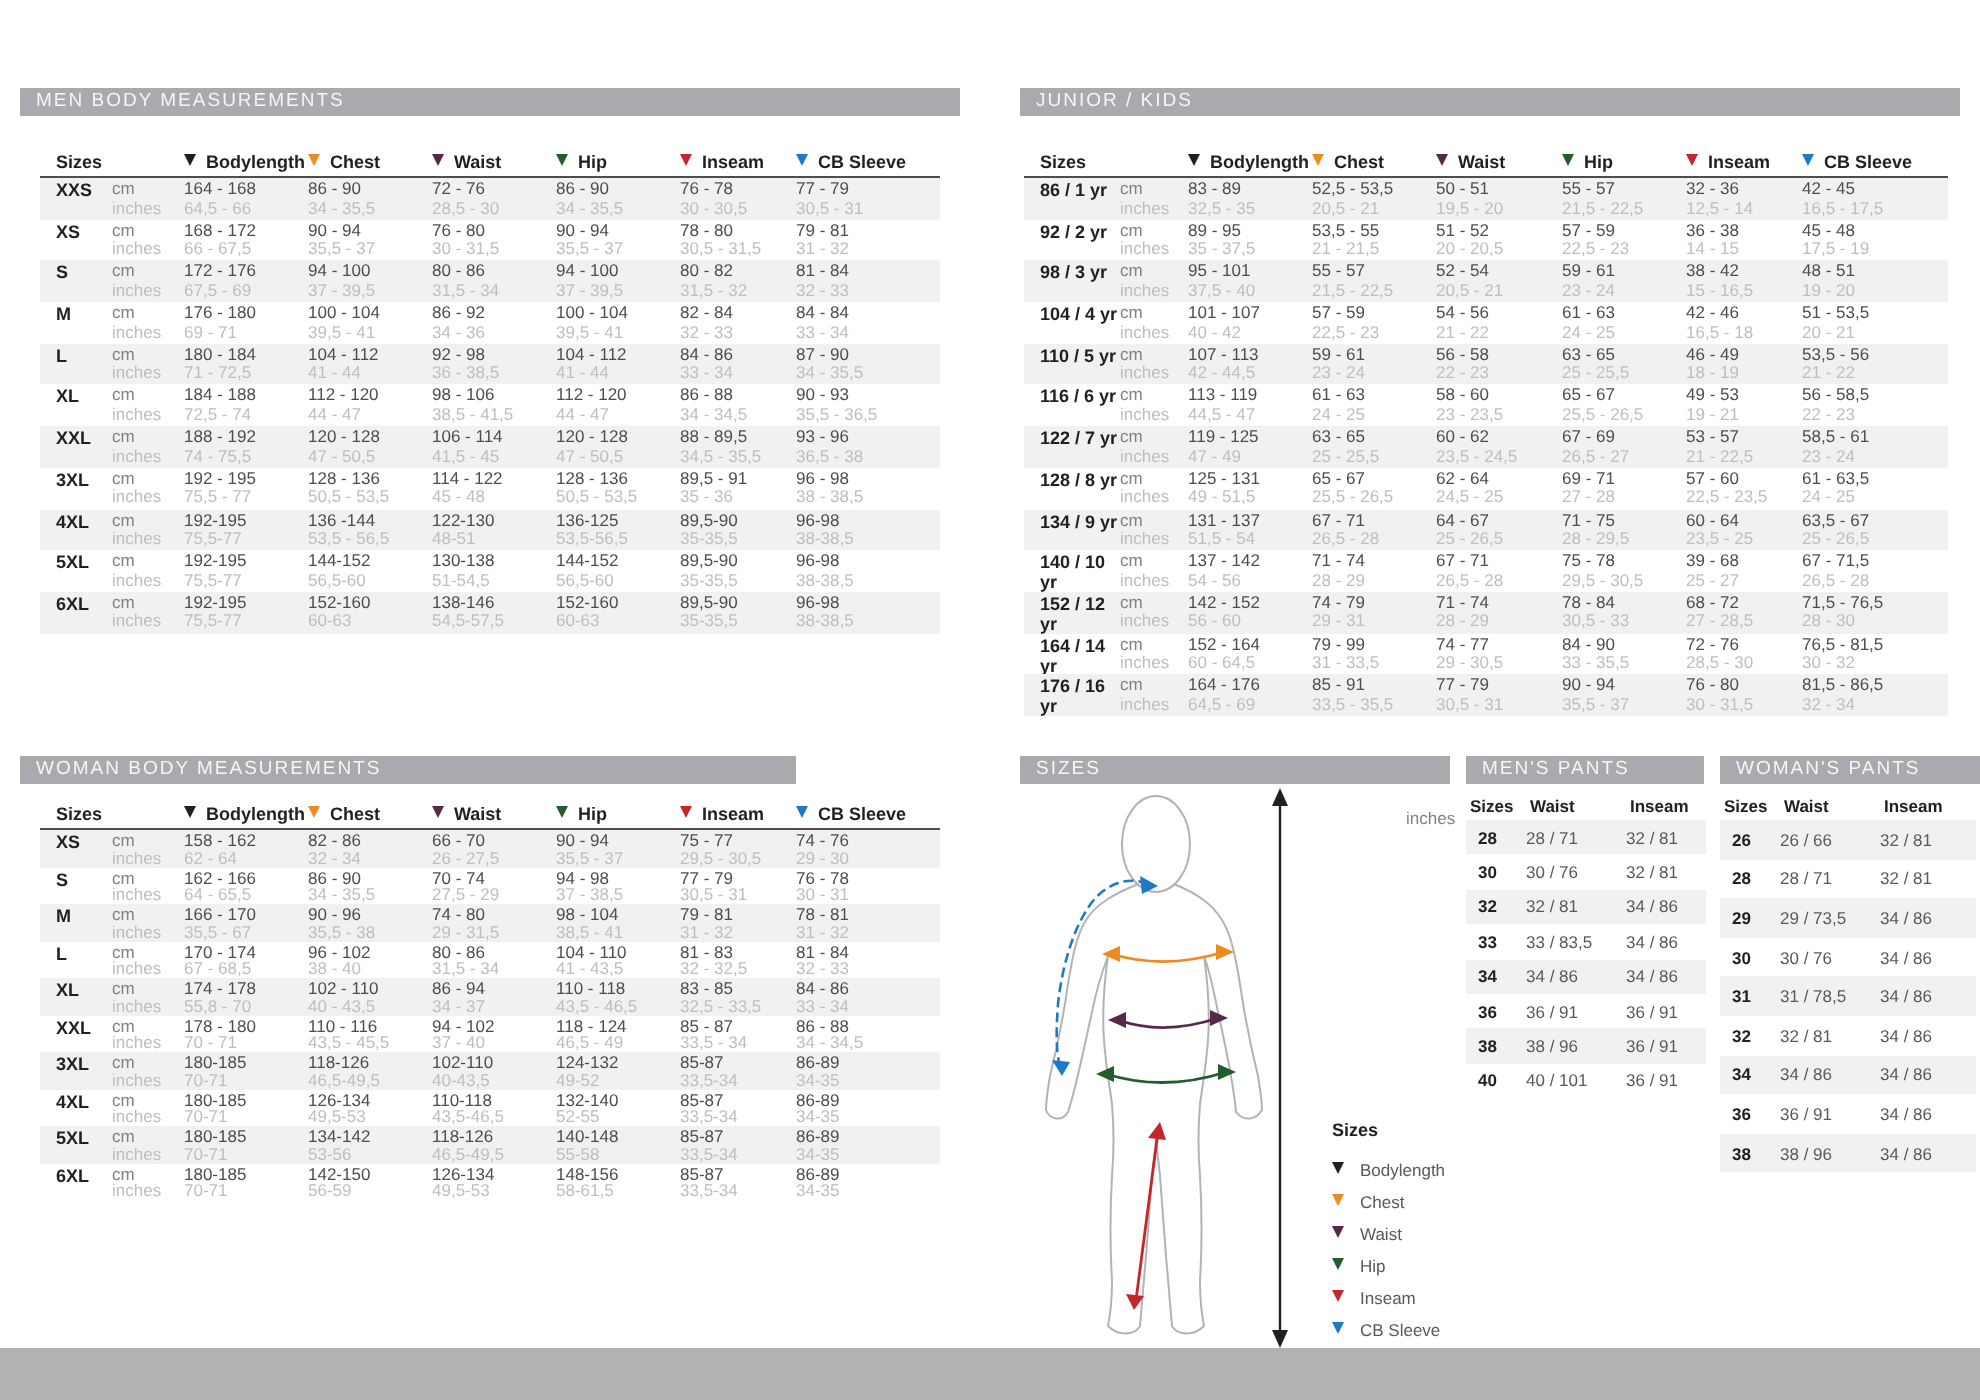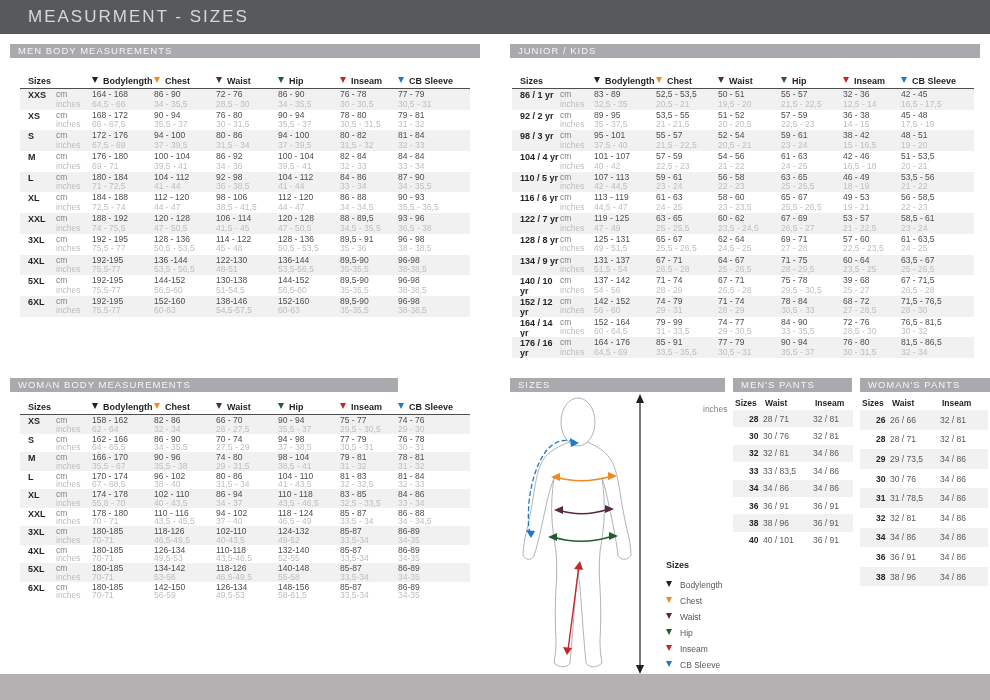--- a/index.html
+++ b/index.html
@@ -34,42 +34,39 @@
   .u-cm{color:#808285;} .u-in{color:#bcbec0;}
   .v-cm{color:#4d4d4f;} .v-in{color:#bcbec0;}
 
   
   .pt{position:absolute;}
   .pt-head,.pt-row{display:grid;grid-template-columns:30px 50px 40px;font-size:8.5px;}
   .pt-head{font-weight:bold;color:#231f20;height:14px;align-items:end;padding-bottom:2px;}
   .pt-row{height:17.4px;align-items:center;color:#58595b;}
   .pt.wide .pt-row{height:19.6px;}
   .pt-row.shade{background:#f1f1f2;}
-  .pt-size{font-weight:bold;color:#231f20;padding-left:16px;}
+  .pt-size{font-weight:bold;color:#231f20;padding-left:6px;}
   .pt-head div{padding-left:2px;}
   .unit-note{position:absolute;left:703px;top:404px;font-size:8.5px;color:#808285;}
 
   
   .diagram{position:absolute;left:510px;top:392px;width:215px;height:285px;}
   .legend{position:absolute;left:666px;top:560px;width:90px;}
   .lg-title{font-weight:bold;font-size:9px;color:#231f20;margin-bottom:9px;}
   .lg-item{font-size:8.5px;color:#58595b;height:16px;line-height:12px;white-space:nowrap;}
   .lg-tri{margin-right:8px;}
 
   
   .footerbar{position:absolute;left:0;top:674px;width:990px;height:26px;background:#b4b1b2;}
 </style>
 </head>
 <body>
 
 <div id="page">
 
-  <div class="titlebar">
-    <div class="t">MEASURMENT - SIZES</div>
-  </div>
 
   <div class="secbar" style="left:510px;top:44px;width:470px;">JUNIOR / KIDS</div>
   <div class="secbar" style="left:10px;top:44px;width:470px;">MEN BODY MEASUREMENTS</div>
   <div class="secbar" style="left:10px;top:378px;width:388px;">WOMAN BODY MEASUREMENTS</div>
   <div class="secbar" style="left:510px;top:378px;width:215px;">SIZES</div>
   <div class="secbar" style="left:733px;top:378px;width:119px;">MEN'S PANTS</div>
   <div class="secbar" style="left:860px;top:378px;width:130px;">WOMAN'S PANTS</div>
 
   <div class="bt" style="left:20px;top:72px;width:450px;">
       <div class="bt-head">
@@ -342,21 +339,21 @@
         </div>
         <div class="bt-cell">
           <span class="v-cm">136 -144</span>
           <span class="v-in">53,5 - 56,5</span>
         </div>
         <div class="bt-cell">
           <span class="v-cm">122-130</span>
           <span class="v-in">48-51</span>
         </div>
         <div class="bt-cell">
-          <span class="v-cm">136-144</span>
+          <span class="v-cm">136-125</span>
           <span class="v-in">53,5-56,5</span>
         </div>
         <div class="bt-cell">
           <span class="v-cm">89,5-90</span>
           <span class="v-in">35-35,5</span>
         </div>
         <div class="bt-cell">
           <span class="v-cm">96-98</span>
           <span class="v-in">38-38,5</span>
         </div>

